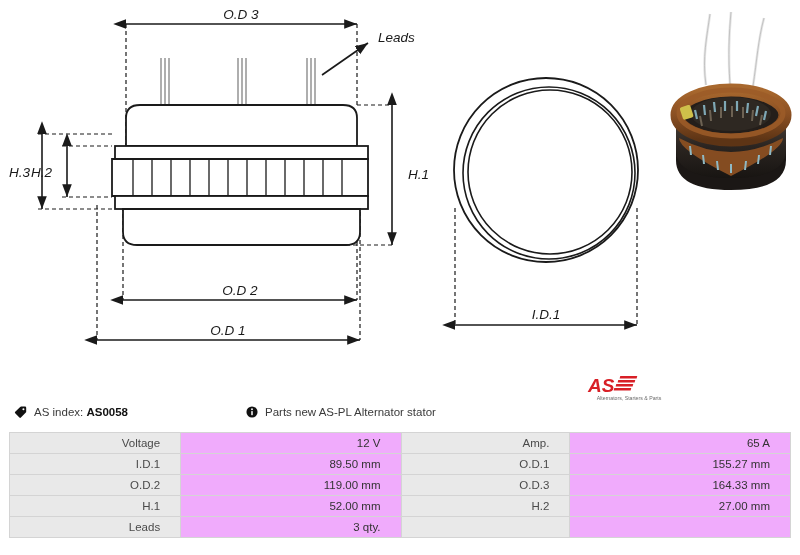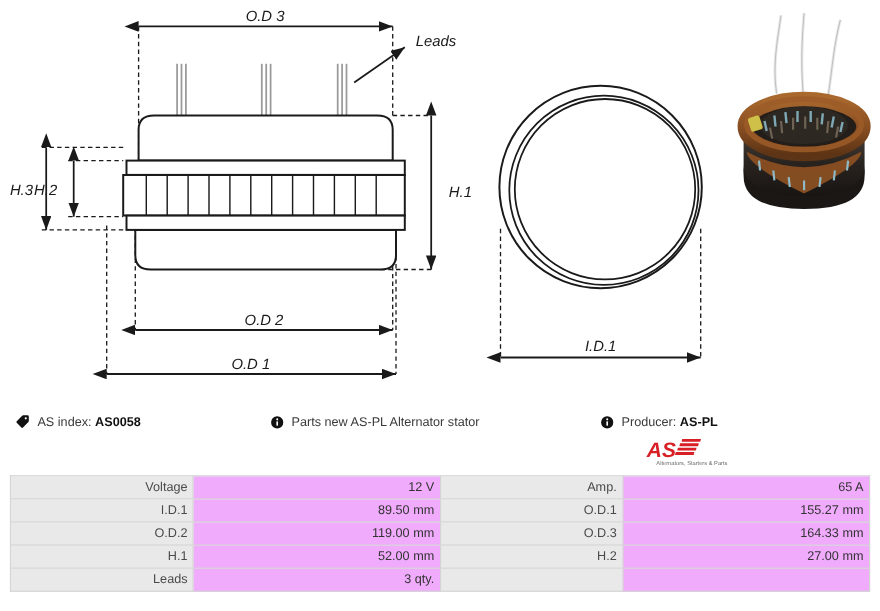--- a/index.html
+++ b/index.html
@@ -30,25 +30,26 @@
     left: 0; top: 366px;
     width: 800px; height: 62px;
   }
   .info-col { position: absolute; }
   #info-col-left  { left: 14px;  top: 4px;  width: 230px; }
   #info-col-mid   { left: 246px; top: 4px;  width: 290px; }
   #info-col-right { left: 546px; top: 4px;  width: 250px; }
 
   .info-line {
     display: flex;
-    align-items: flex-end;
+    align-items: flex-start;
     height: 20px;
     margin-bottom: 6px;
     font-size: 11.5px;
     white-space: nowrap;
+    margin-top: 36px;
   }
   .info-text { color: #3a3a3a; }
   .info-text b { color: #111; font-weight: bold; }
 
   .ico {
     flex: 0 0 auto;
     margin-right: 7px;
     display: inline-block;
     line-height: 0;
   }
@@ -71,21 +72,21 @@
   #spec-table {
     position: absolute;
     left: 9px;
     top: 432px;
     width: 782px;
     border-collapse: collapse;
     font-size: 11.5px;
   }
   #spec-table td {
     height: 20px;
-    padding: 0 5px;
+    padding: 0 20px;
     border: 1px solid #d4d4d4;
     text-align: right;
     vertical-align: middle;
     white-space: nowrap;
   }
   td.lbl {
     background: #e9e9e9;
     color: #4a4a4a;
     width: 165px;
   }
@@ -322,33 +323,20 @@
           <rect x="7" y="6.6" width="2" height="5.6" rx="0.6" fill="#fff"></rect>
           <circle cx="8" cy="4.3" r="1.25" fill="#fff"></circle>
         </svg>
       </span>
       <span class="info-text">Parts new AS-PL Alternator stator</span>
     </div>
 
   </div>
 
   <div class="info-col" id="info-col-right">
-    <div class="info-line">
-      <span class="ico">
-        <svg width="12" height="12" viewBox="0 0 16 16">
-          <circle cx="8" cy="8" r="7.4" fill="#111"></circle>
-          <rect x="7" y="6.6" width="2" height="5.6" rx="0.6" fill="#fff"></rect>
-          <circle cx="8" cy="4.3" r="1.25" fill="#fff"></circle>
-        </svg>
-      </span>
-      <span class="info-text">
-        <span>Producer:</span>
-        <b>AS-PL</b>
-      </span>
-    </div>
 
     <div id="producer-logo">
       <svg width="110" height="30" viewBox="0 0 110 30">
         <text x="14" y="19" font-family="Liberation Sans, sans-serif" font-size="19" font-weight="bold" font-style="italic" fill="#d81f26">AS</text>
         <g fill="#d81f26">
           <rect x="47" y="3" width="17" height="2.6" transform="skewX(-14)"></rect>
           <rect x="46" y="7" width="17" height="2.6" transform="skewX(-14)"></rect>
           <rect x="45" y="11" width="17" height="2.6" transform="skewX(-14)"></rect>
           <rect x="44" y="15" width="17" height="2.6" transform="skewX(-14)"></rect>
         </g>

